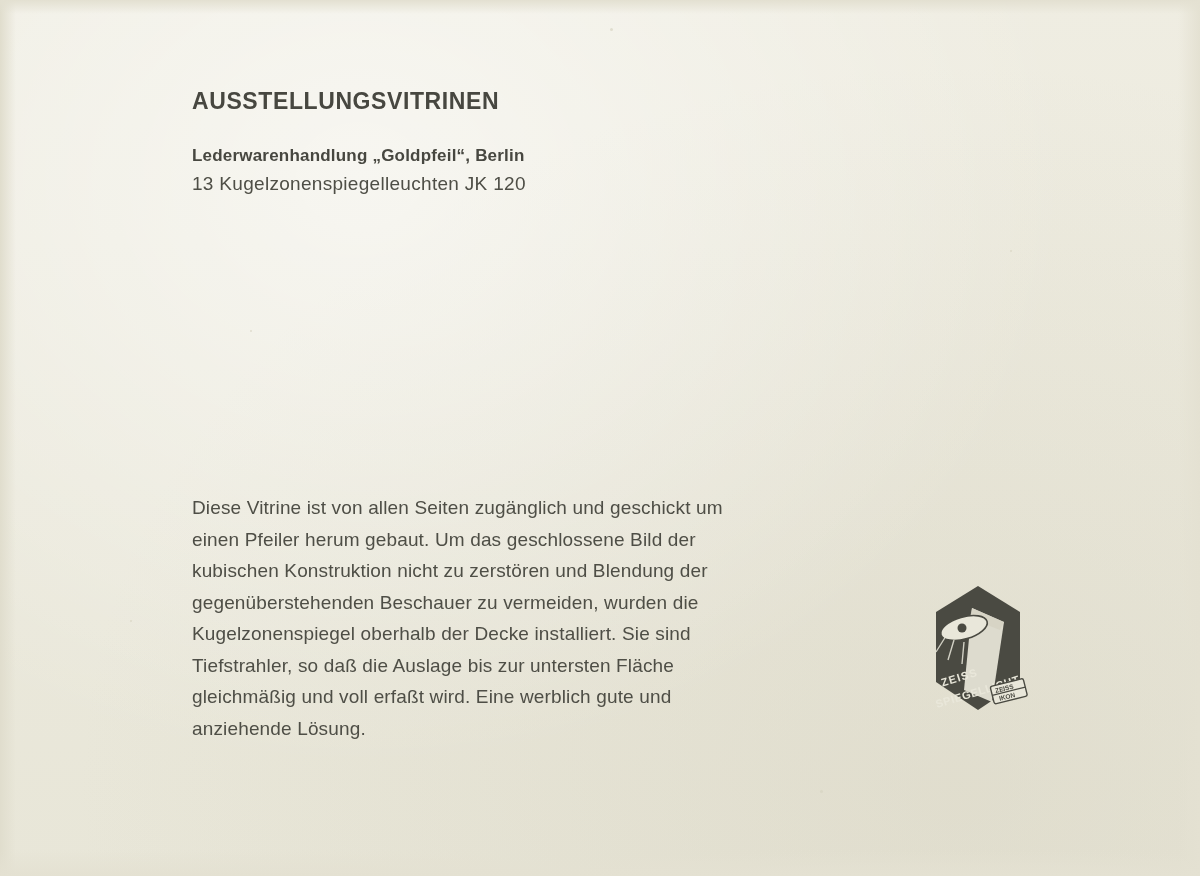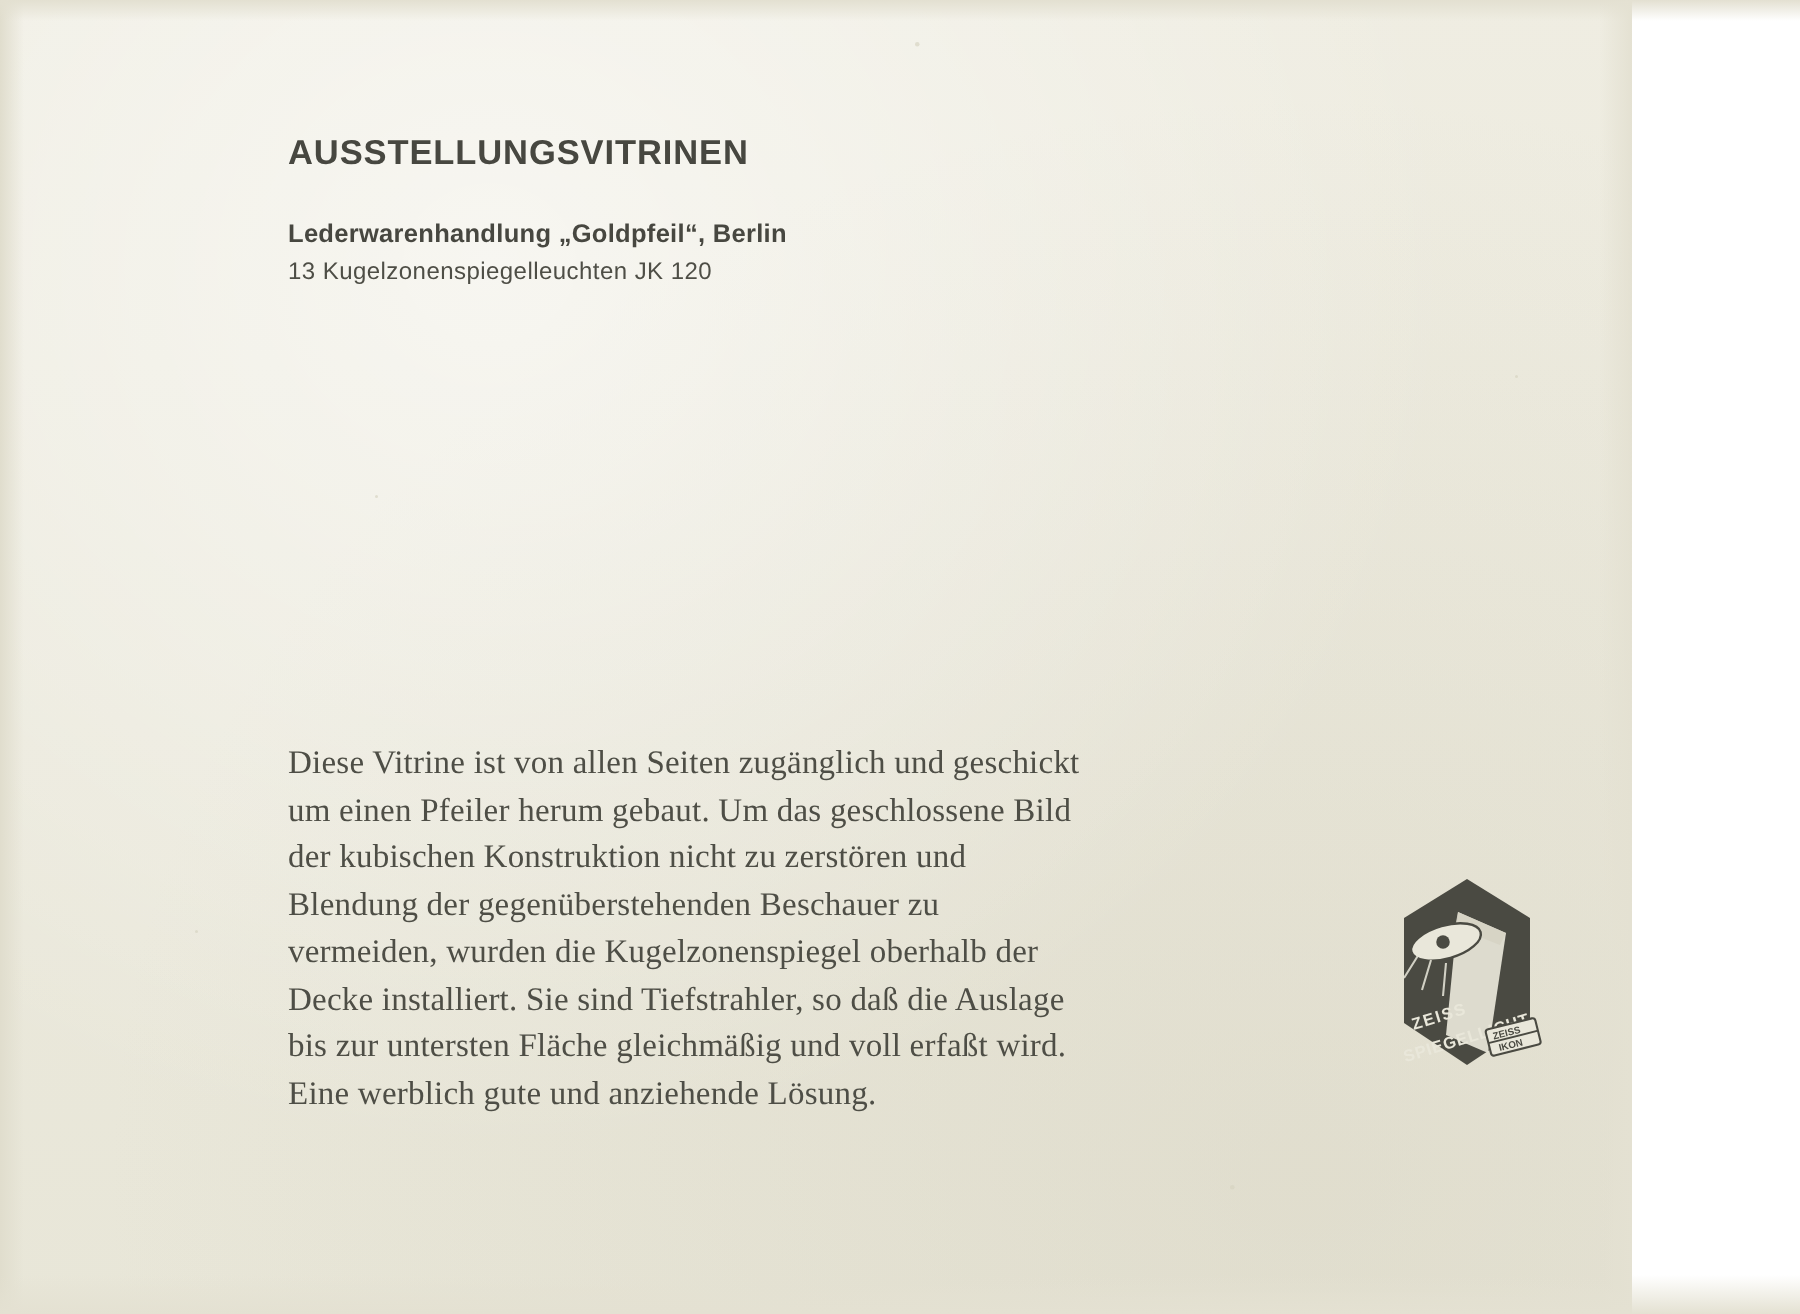--- a/index.html
+++ b/index.html
@@ -9,21 +9,21 @@
   }
   body {
     width: 1200px;
     height: 876px;
     overflow: hidden;
     font-family: "Liberation Sans", sans-serif;
   }
 
   #page {
     position: relative;
-    width: 1088px;
+    width: 1200px;
     height: 876px;
     background: #eceade;
     
     background-image:
       radial-gradient(ellipse at 30% 20%, rgba(255,255,255,0.55) 0%, rgba(255,255,255,0) 60%),
       radial-gradient(ellipse at 80% 90%, rgba(205,200,180,0.30) 0%, rgba(205,200,180,0) 65%),
       linear-gradient(180deg, #efedE2 0%, #ebe9dc 55%, #e8e6d8 100%);
   }
 
   
@@ -76,43 +76,42 @@
     margin: 29px 0 0 0;
     font-size: 17px;
     font-weight: bold;
     letter-spacing: 0.2px;
     color: #474740;
     line-height: 1.25;
   }
 
   #caption-line {
     margin: 6px 0 0 0;
-    font-size: 16px;
+    font-size: 19px;
     font-weight: normal;
     letter-spacing: 0.3px;
     color: #4e4e46;
     line-height: 1.3;
   }
 
   #body-block {
     position: absolute;
     left: 192px;
     top: 492px;
     width: 538px;
   }
 
   #body-text p {
     margin: 0;
-    font-size: 22px;
+    font-size: 19px;
     line-height: 31.5px;
     color: #4e4e46;
     letter-spacing: 0.15px;
     text-align: justify;
     text-justify: inter-word;
-    font-family: Liberation Serif, serif;
   }
   #body-text p:last-child {
     text-align: left;
   }
 
   #logo-wrap {
     position: absolute;
     left: 918px;
     top: 578px;
     width: 120px;

